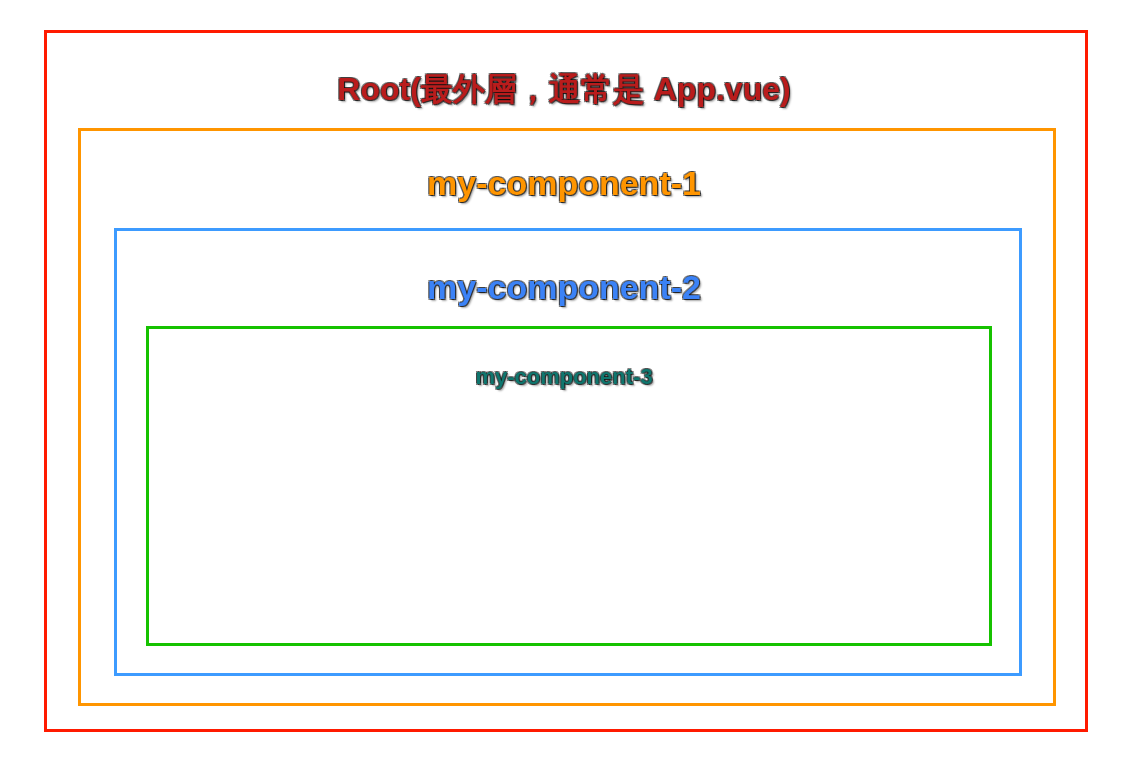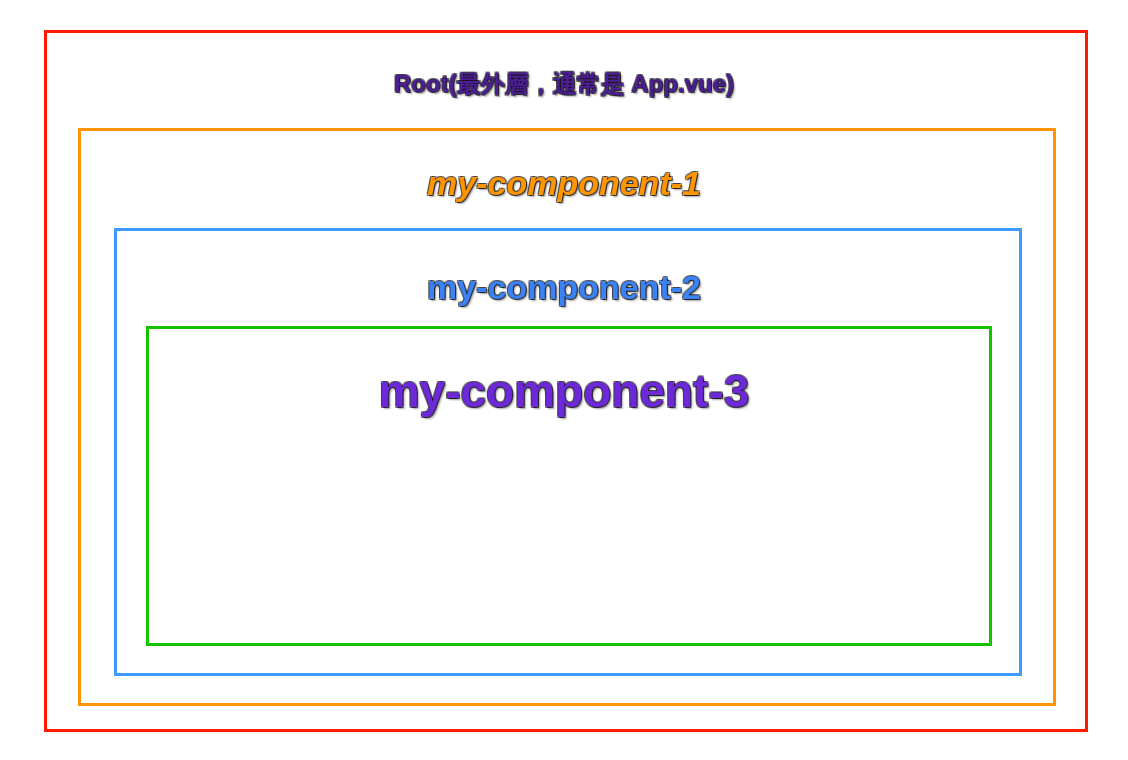--- a/index.html
+++ b/index.html
@@ -54,38 +54,37 @@
       left: 0;
       text-shadow:
         1px 1px 0 rgba(0,0,0,0.6),
         -1px 1px 0 rgba(0,0,0,0.5),
         1px -1px 0 rgba(0,0,0,0.5),
         -1px -1px 0 rgba(0,0,0,0.5),
         2px 2px 2px rgba(0,0,0,0.35);
       white-space: nowrap;
     }
     .label-root {
-      color: #4c1d95;
-      font-size: 24px;
+      color: #b91c1c;
+      font-size: 32px;
       top: 68px;
     }
     .label-c1 {
       color: #ff9500;
       font-size: 34px;
       top: 164px;
-      font-style: italic;
     }
     .label-c2 {
       color: #3b82f6;
       font-size: 34px;
       top: 268px;
     }
     .label-c3 {
-      color: #6d28d9;
-      font-size: 46px;
+      color: #0f766e;
+      font-size: 22px;
       top: 364px;
     }
   </style>
 </head>
 <body>
 
 <div class="box box-root"></div>
 <div class="label label-root">Root(最外層，通常是 App.vue)</div>
 
 <div class="box box-c1"></div>

